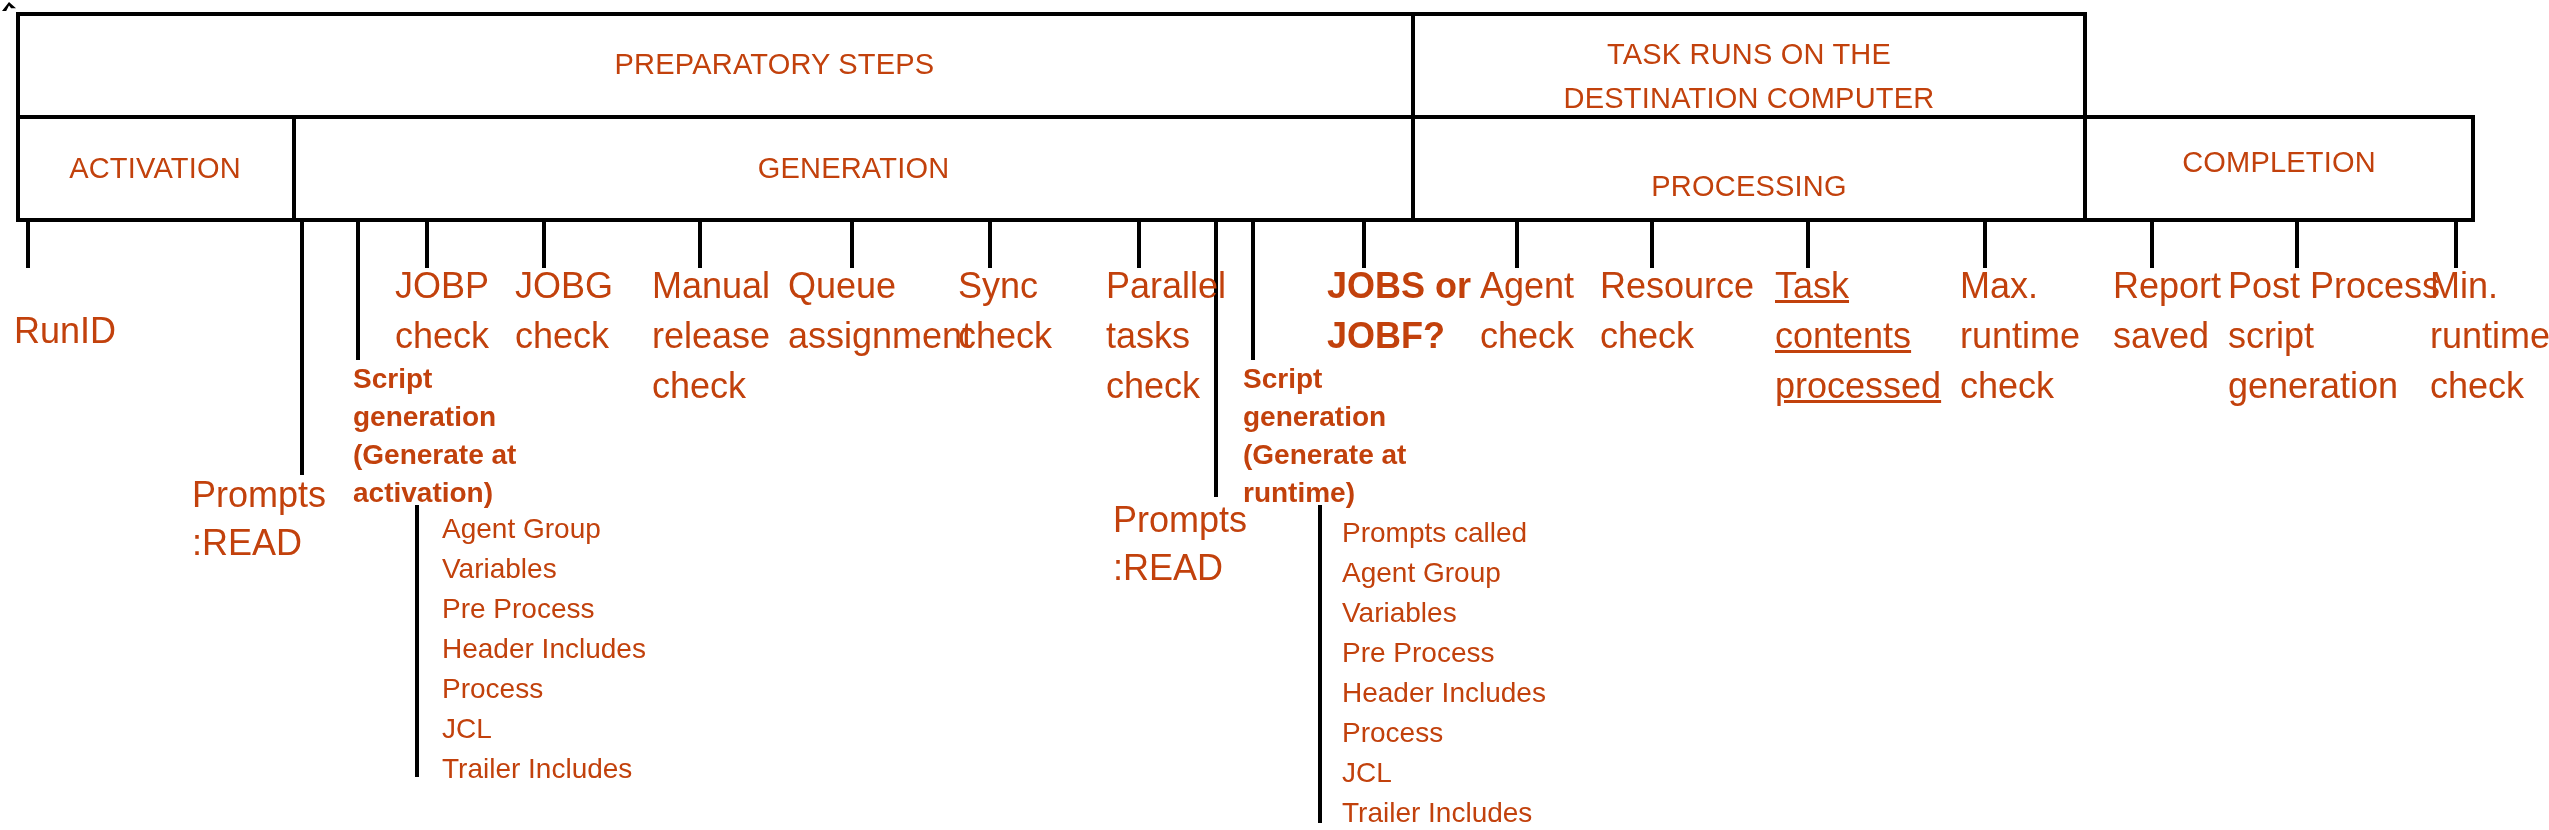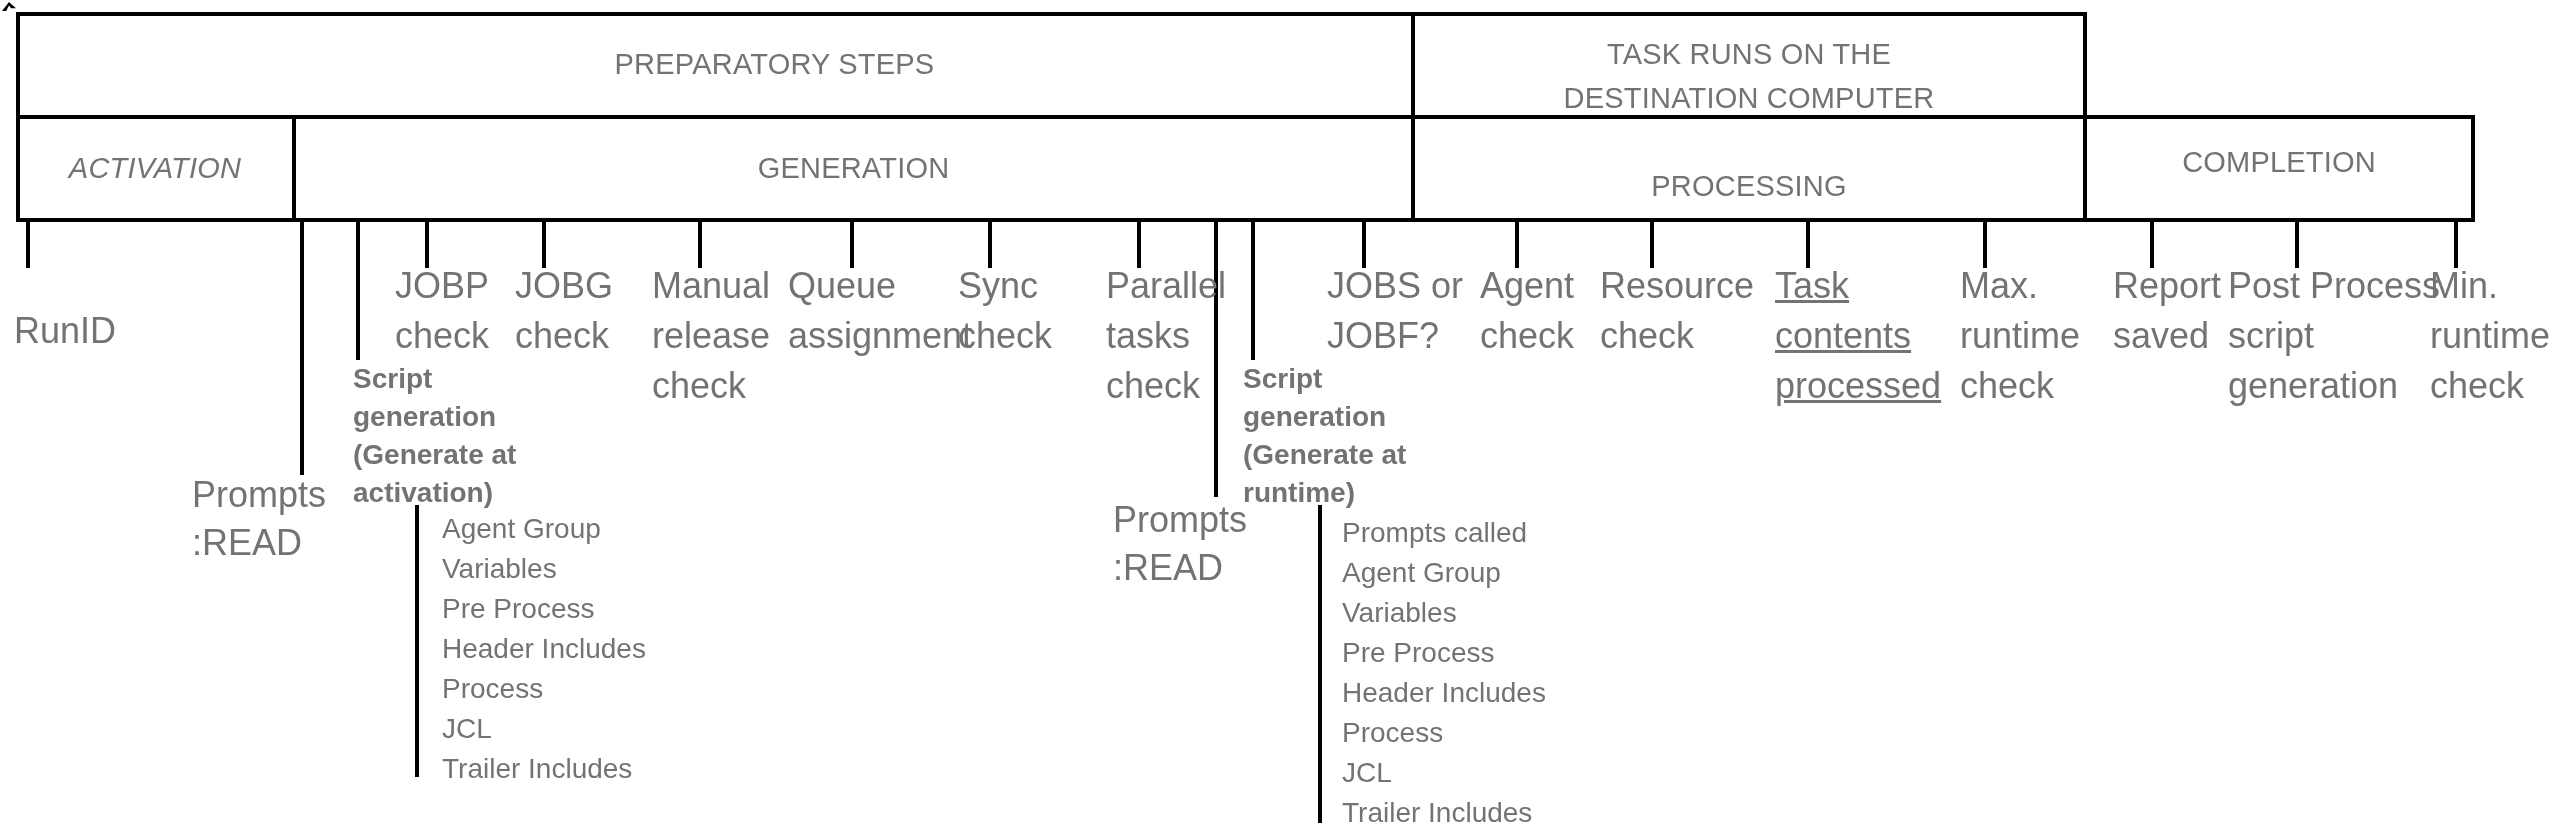--- a/index.html
+++ b/index.html
@@ -2,21 +2,21 @@
 <html><head>
 <meta charset="utf-8">
 <style>
   html, body { margin: 0; padding: 0; background: #ffffff; }
   #stage {
     position: relative;
     width: 2549px;
     height: 830px;
     background: #ffffff;
     font-family: "Liberation Sans", "DejaVu Sans", sans-serif;
-    color: #737373;
+    color: #c2410c;
     overflow: hidden;
   }
   #lines { position: absolute; left: 0; top: 0; }
   .hbox {
     position: absolute;
     display: flex;
     align-items: center;
     justify-content: center;
     font-size: 29px;
     letter-spacing: 0.2px;
@@ -99,21 +99,21 @@
   </svg>
 
   <div class="hbox" style="left:16px; top:12px; width:1397px; height:103px;">
     <span style="transform:translateX(60px);">PREPARATORY STEPS</span>
   </div>
   <div class="hbox" style="left:1413px; top:12px; width:672px; height:127px;">
     <span>TASK RUNS ON THE
 DESTINATION COMPUTER</span>
   </div>
 
-  <div class="hbox" style="left:16px; top:115px; width:278px; height:105px;font-style:italic;">
+  <div class="hbox" style="left:16px; top:115px; width:278px; height:105px;">
     <span>ACTIVATION</span>
   </div>
   <div class="hbox" style="left:294px; top:115px; width:1119px; height:105px;">
     <span>GENERATION</span>
   </div>
   <div class="hbox" style="left:1413px; top:133px; width:672px; height:105px;">
     <span>PROCESSING</span>
   </div>
   <div class="hbox" style="left:2085px; top:109px; width:388px; height:105px;">
     <span>COMPLETION</span>
@@ -140,21 +140,21 @@
 check</div>
   <div class="tick-label" style="left:1106px; top:261px;">Parallel
 tasks
 check</div>
   <div class="tick-label tight" style="left:1113px; top:496px;">Prompts
 :READ</div>
   <div class="boldlabel" style="left:1243px; top:360px;">Script
 generation
 (Generate at
 runtime)</div>
-  <div class="tick-label" style="left:1327px; top:261px;">JOBS or
+  <div class="tick-label" style="left:1327px; top:261px;font-weight:bold;">JOBS or
 JOBF?</div>
 
   <div class="tick-label" style="left:1480px; top:261px;">Agent
 check</div>
   <div class="tick-label" style="left:1600px; top:261px;">Resource
 check</div>
   <div class="tick-label" style="left:1775px; top:261px;text-decoration:underline;">Task
 contents
 processed</div>
   <div class="tick-label" style="left:1960px; top:261px;">Max.

